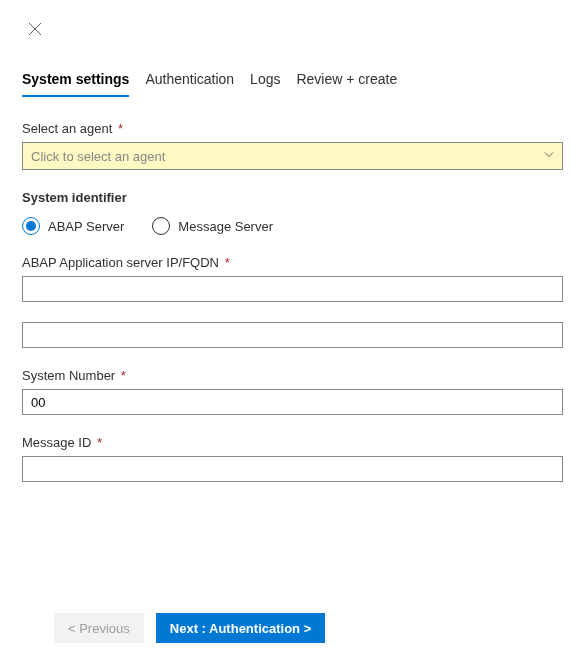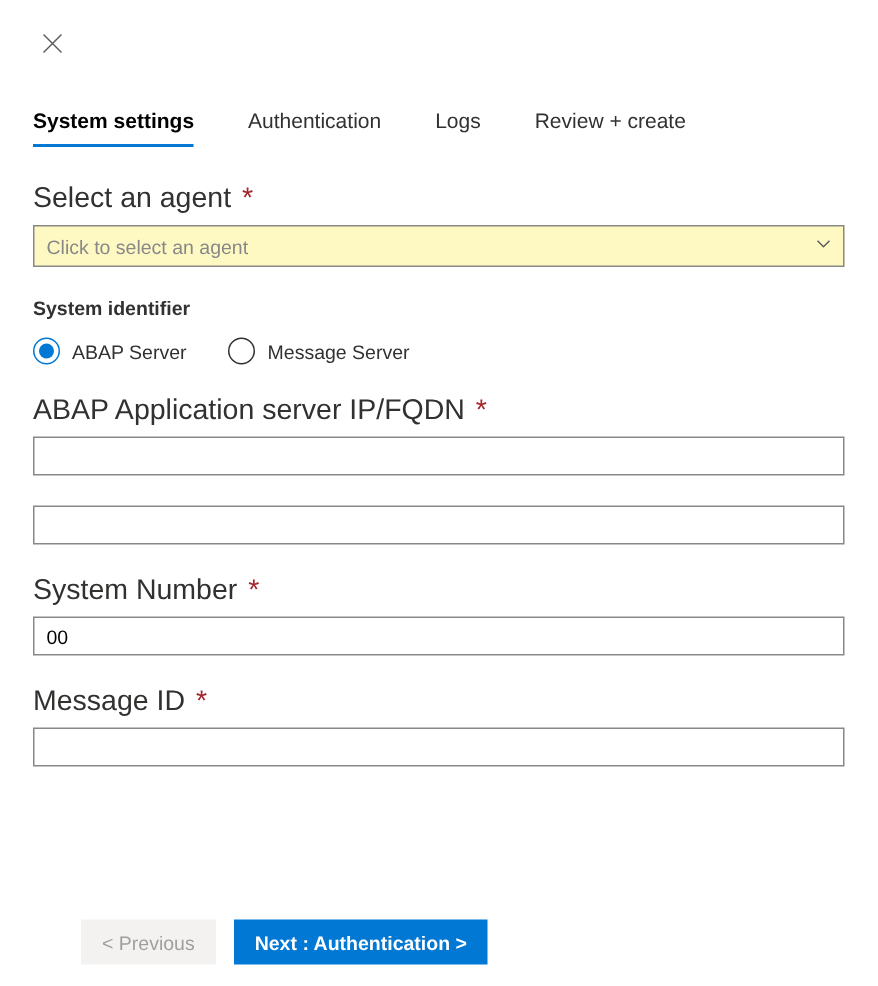--- a/index.html
+++ b/index.html
@@ -9,25 +9,25 @@
       color: #323130;
       background: #fff;
       width: 585px;
       height: 657px;
       position: relative;
       padding: 18px 22px 0 22px;
     }
     .header { display: flex; justify-content: space-between; align-items: flex-start; margin-bottom: 22px; }
     h1 { font-size: 24px; font-weight: 600; color: #000; }
     .close-btn { background: none; border: none; font-size: 16px; line-height: 1; color: #605e5c; cursor: pointer; padding: 4px 6px; }
-    .tabs { display: flex; gap: 36px; border-bottom: none; margin-bottom: 24px; }
+    .tabs { display: flex; gap: 16px; border-bottom: none; margin-bottom: 24px; }
     .tab { padding: 6px 0 8px 0; font-size: 14px; color: #323130; cursor: pointer; border-bottom: 2px solid transparent; }
     .tab.active { font-weight: 600; border-bottom: 2px solid #0078d4; color: #000; }
     .field-block { margin-bottom: 20px; }
-    .label { font-size: 19px; color: #323130; margin-bottom: 6px; display: block; }
+    .label { font-size: 13px; color: #323130; margin-bottom: 6px; display: block; }
     .label .req { color: #a4262c; margin-left: 2px; }
     .section-label { font-weight: 600; font-size: 13px; margin-bottom: 12px; display: block; }
     .select-wrap { position: relative; }
     .select-input {
       width: 100%; height: 28px; border: 1px solid #8a8886; padding: 0 28px 0 8px;
       font-size: 13px; color: #888; background: #fef9c3; cursor: pointer; text-align: left;
       display: flex; align-items: center;
     }
     .chevron { position: absolute; right: 8px; top: 50%; transform: translateY(-50%); pointer-events: none; }
     .radio-row { display: flex; gap: 28px; margin-bottom: 12px; }

